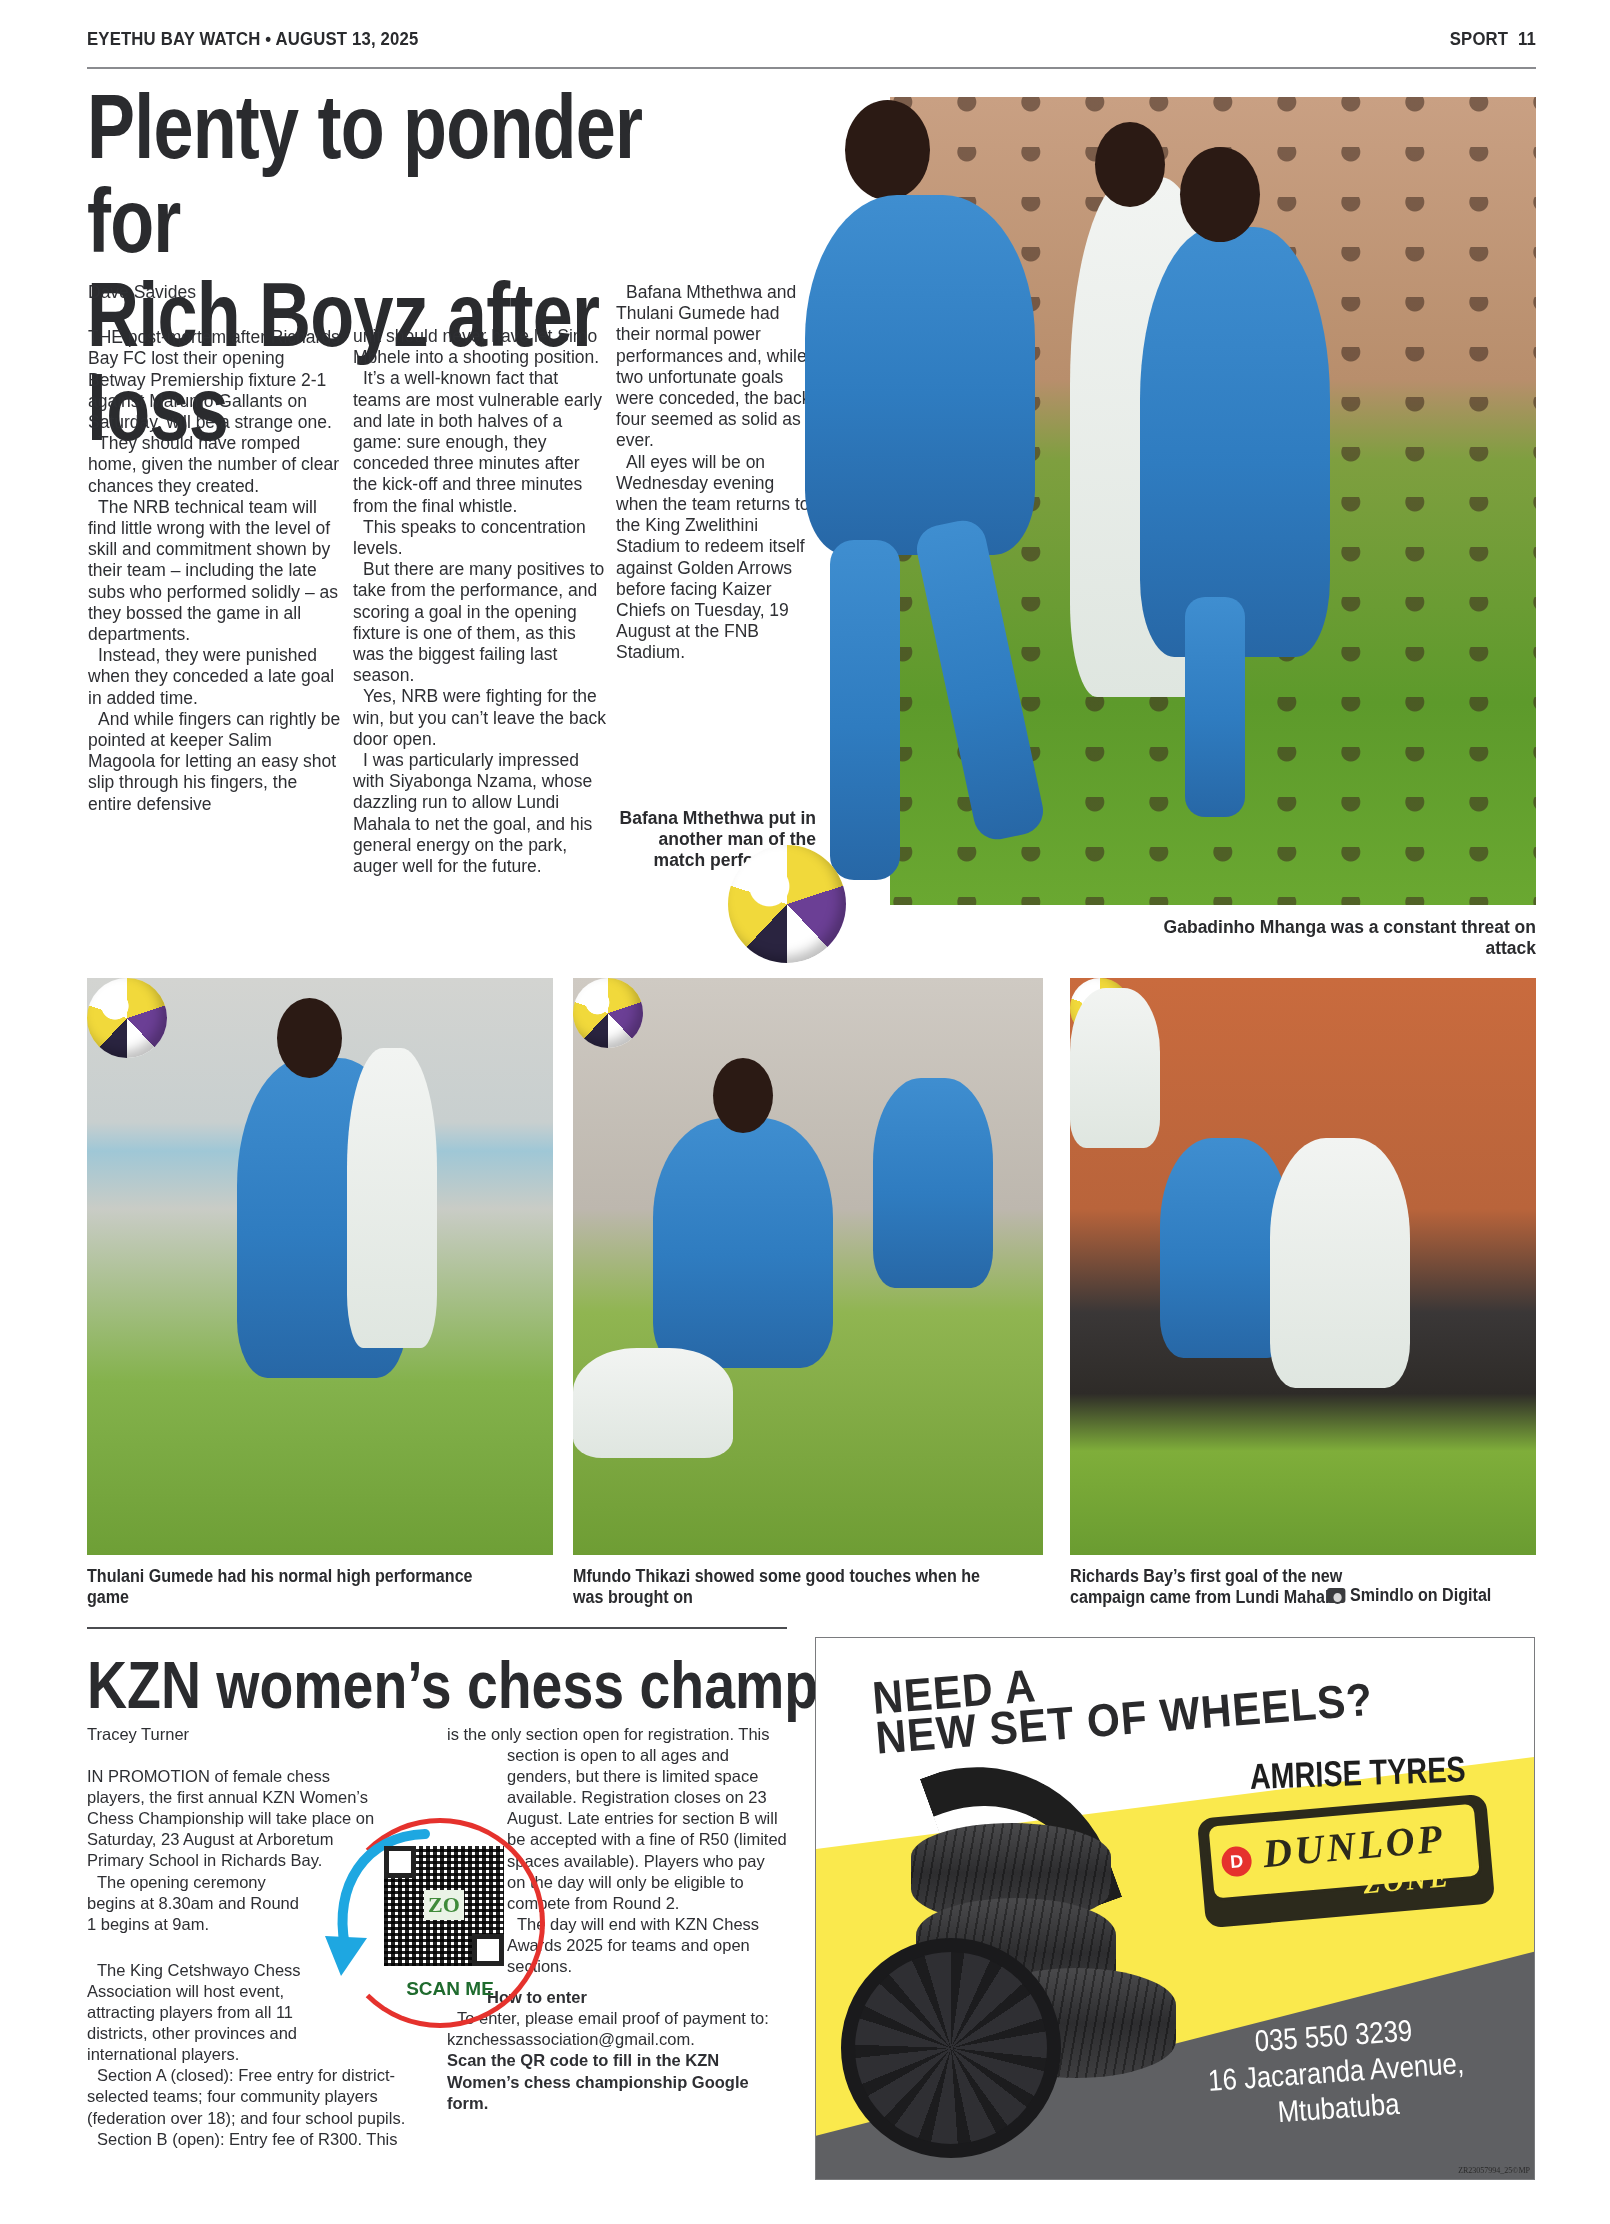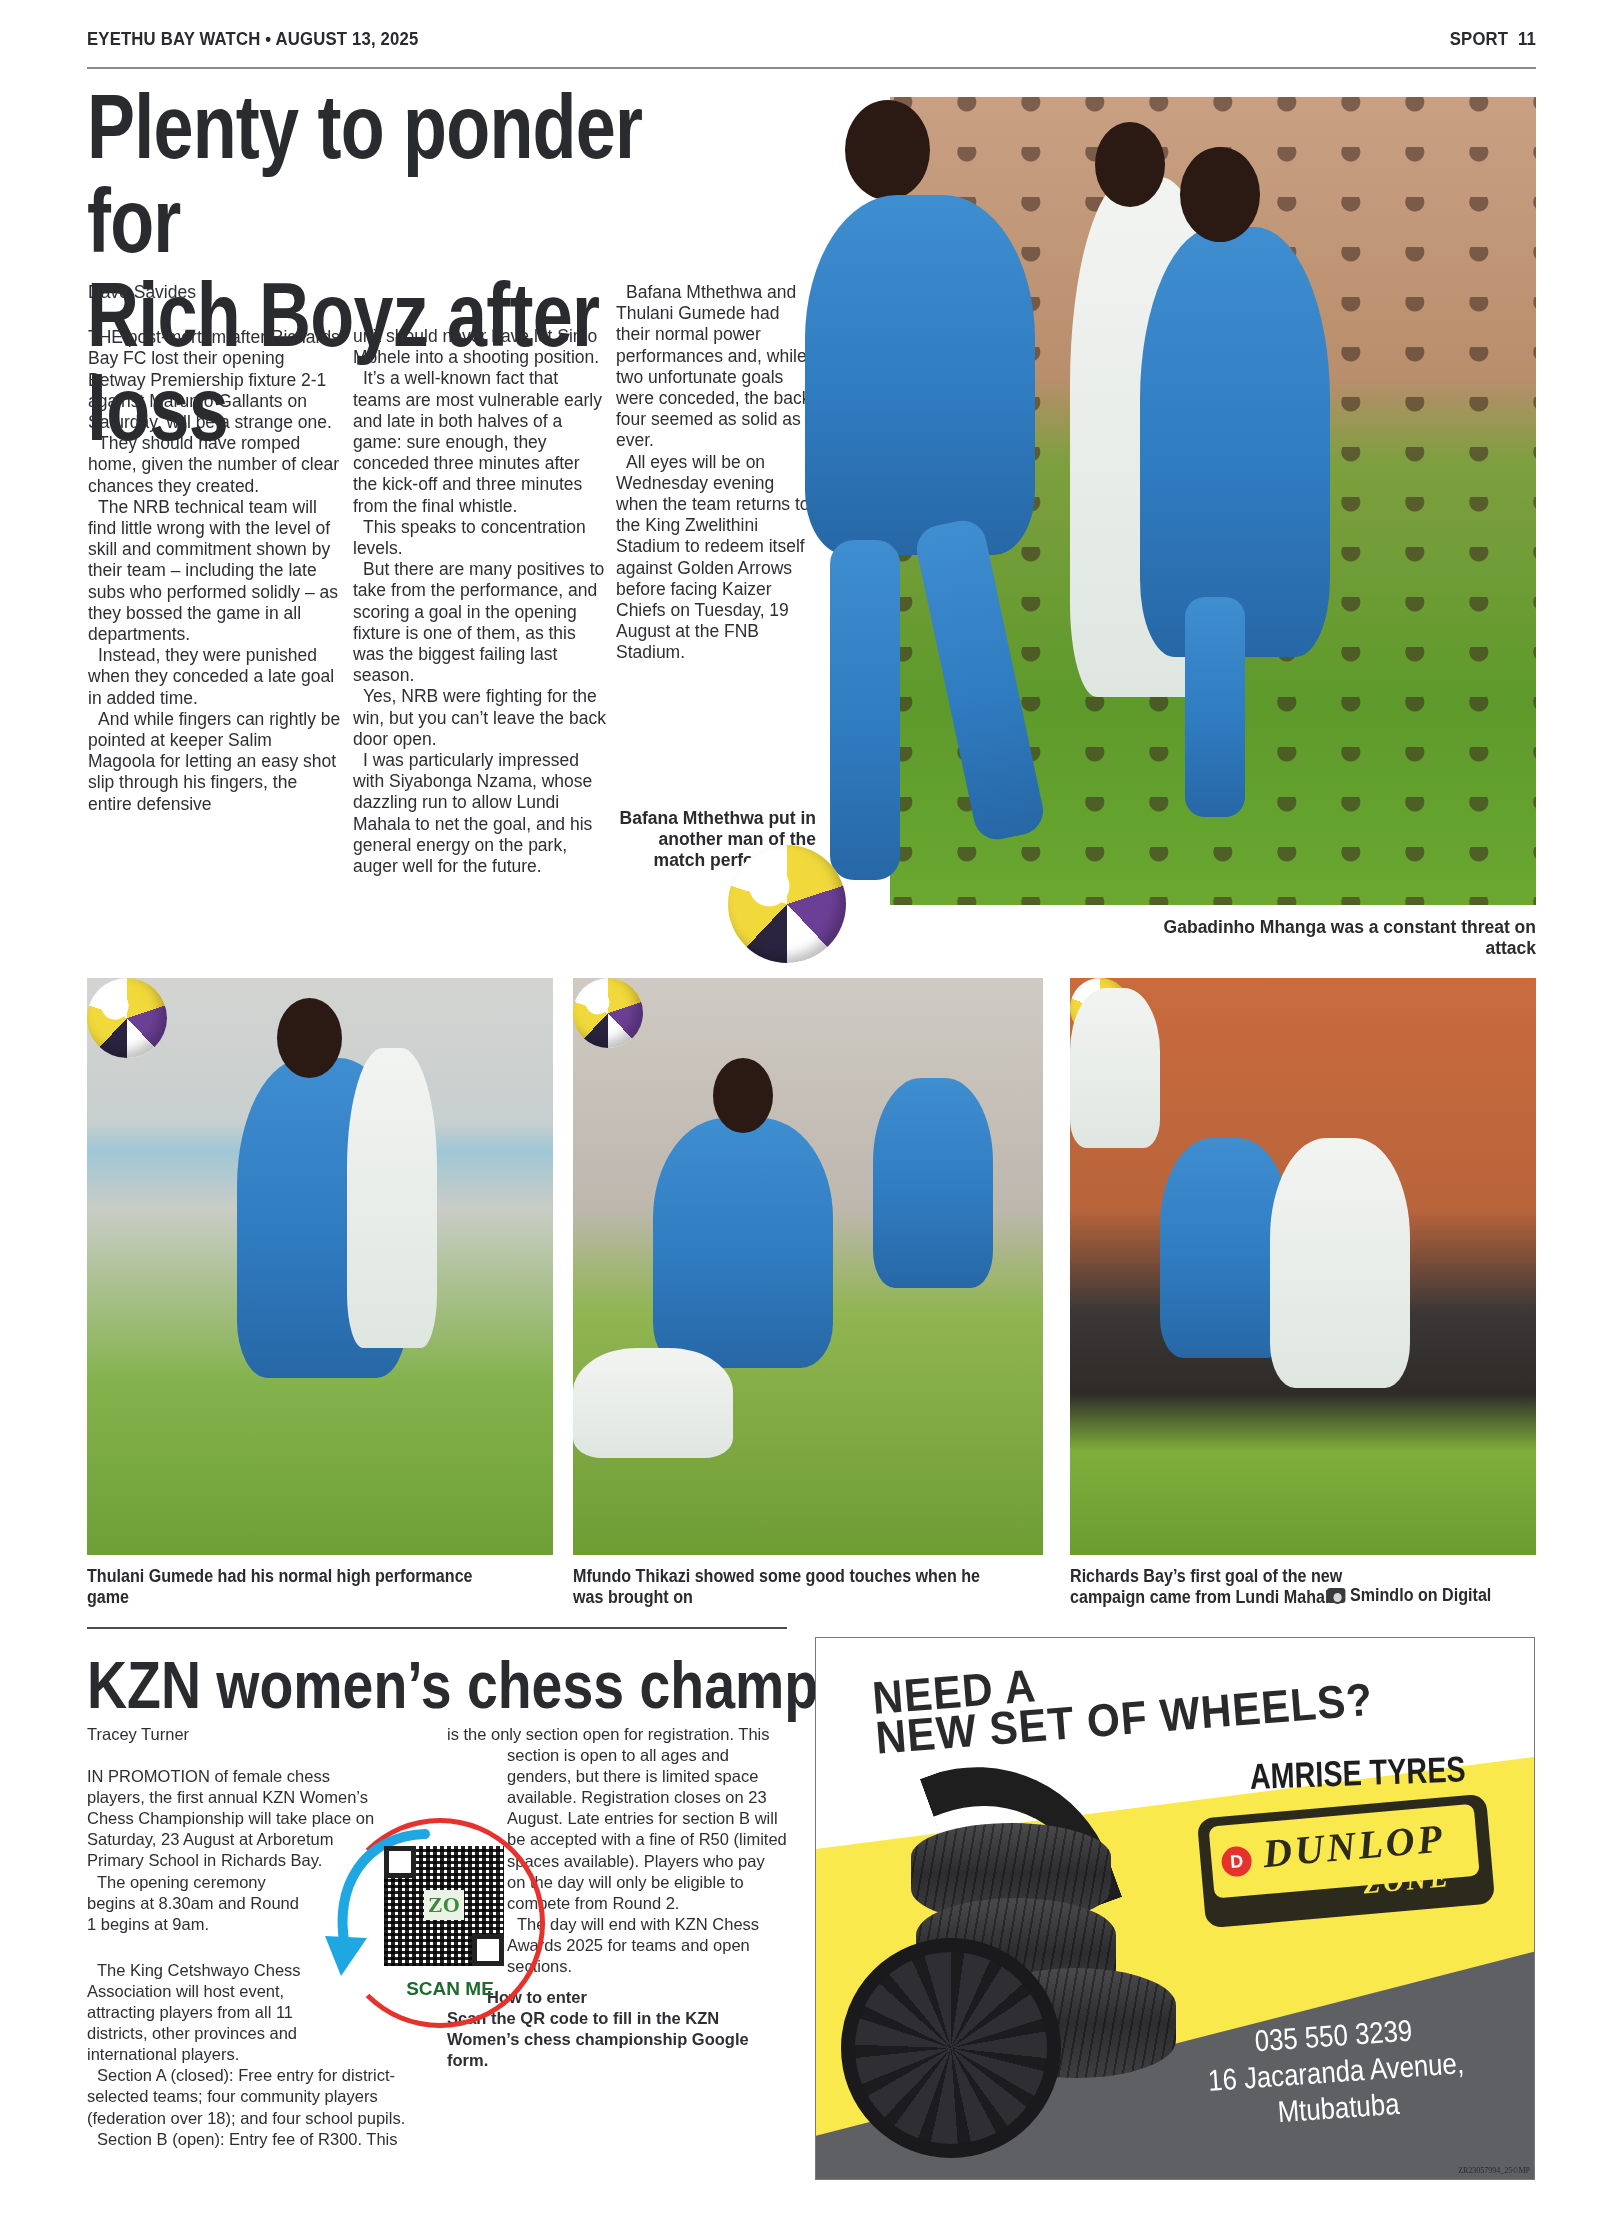--- a/index.html
+++ b/index.html
@@ -295,20 +295,21 @@
   <p style="text-indent:10px;padding-right:130px;">The opening ceremony begins at 8.30am and Round 1 begins at 9am.</p>
   <p style="text-indent:10px;padding-right:100px;margin-top:25px;">The King Cetshwayo Chess Association will host event, attracting players from all 11 districts, other provinces and international players.</p>
   <p style="text-indent:10px;">Section A (closed): Free entry for district-selected teams; four community players (federation over 18); and four school pupils.</p>
   <p style="text-indent:10px;">Section B (open): Entry fee of R300. This</p>
 </div>
 
 <div class="abs chess-col chess-col2">
   <p style="padding-left:60px;text-indent:-60px;">is the only section open for registration. This section is open to all ages and genders, but there is limited space available. Registration closes on 23 August. Late entries for section B will be accepted with a fine of R50 (limited spaces available). Players who pay on the day will only be eligible to compete from Round 2.</p>
   <p style="padding-left:60px;text-indent:10px;">The day will end with KZN Chess Awards 2025 for teams and open sections.</p>
   <p style="font-weight:bold;margin-top:10px;padding-left:40px;">How to enter</p>
+  <p style="text-indent:10px;">To enter, please email proof of payment to: kznchessassociation@gmail.com.</p>
   <p style="font-weight:bold;">Scan the QR code to fill in the KZN Women’s chess championship Google form.</p>
 </div>
 
 <div class="abs qr-wrap">
   <div class="qr-circle"></div>
   <svg class="qr-arrow" viewBox="0 0 120 160">
     <path d="M110 8 C 50 10, 18 60, 30 120" fill="none" stroke="#1ea7e1" stroke-width="10" stroke-linecap="round"></path>
     <polygon points="10,110 52,112 26,150" fill="#1ea7e1"></polygon>
   </svg>
   <div class="qr-code">

